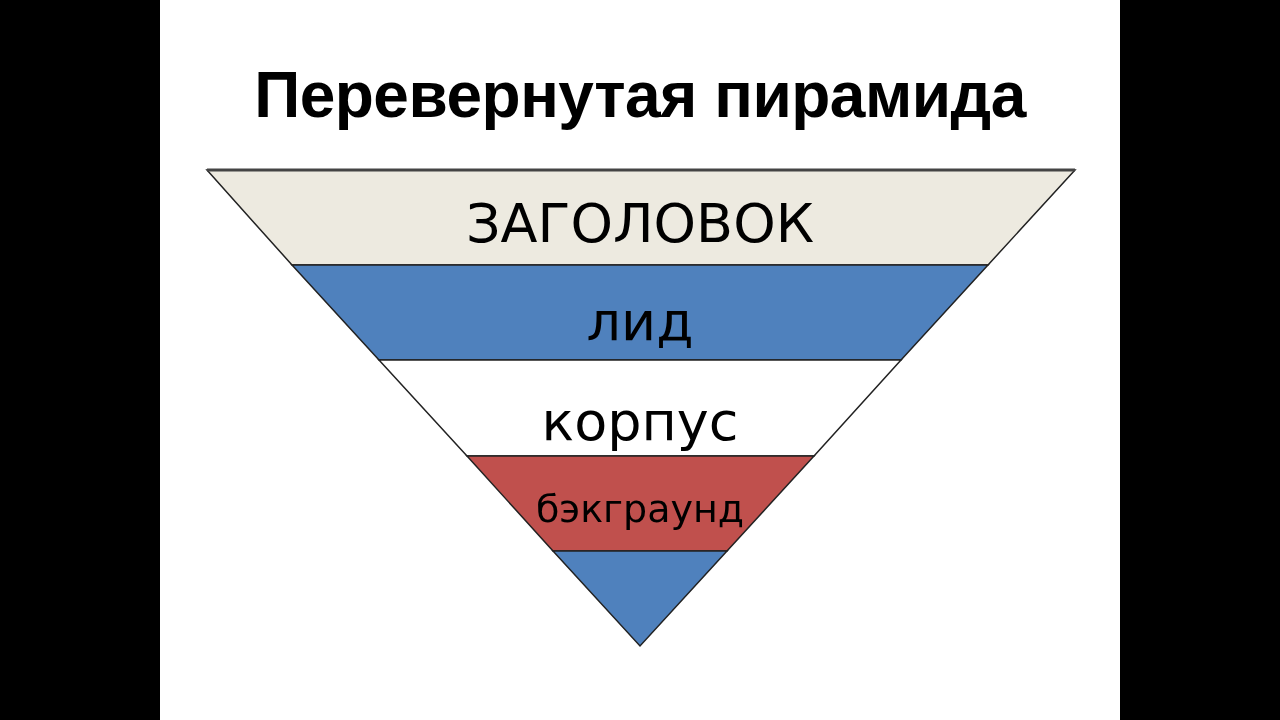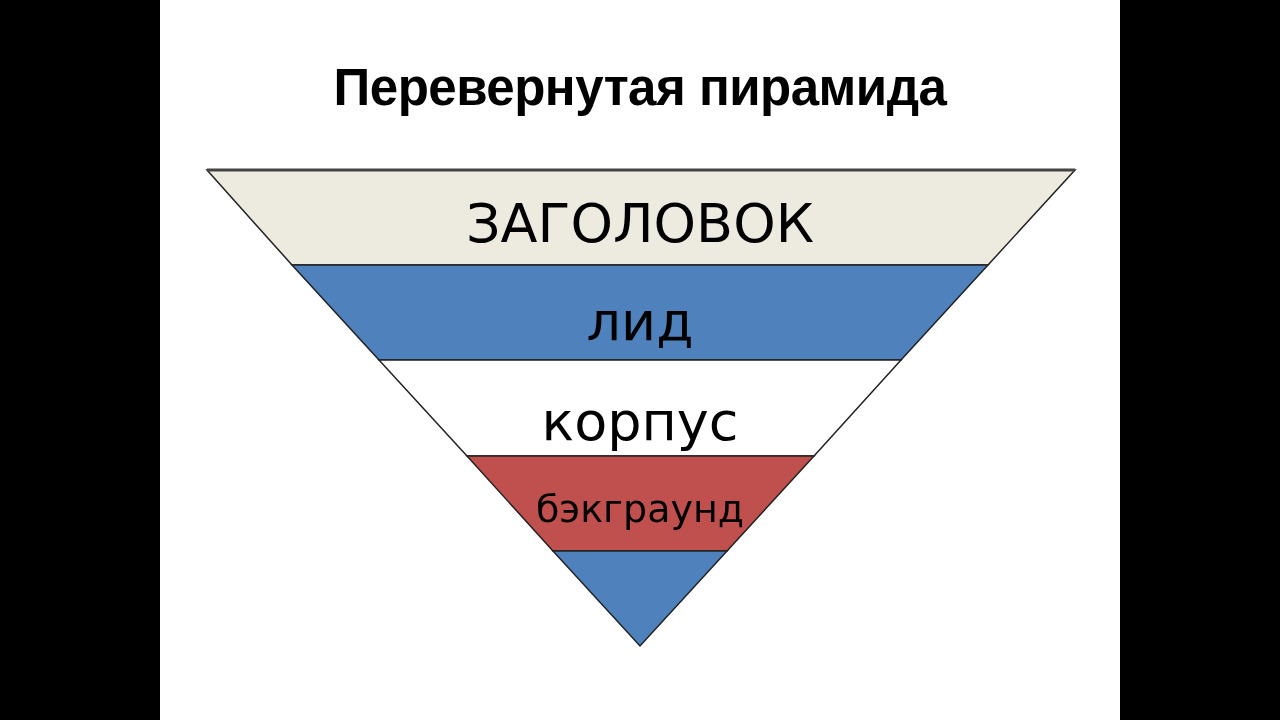--- a/index.html
+++ b/index.html
@@ -1,19 +1,19 @@
 <!DOCTYPE html>
 <html><head>
   <meta charset="utf-8">
   <style>
     html, body { margin: 0; padding: 0; }
     body { width: 1280px; height: 720px; background: #000; position: relative; overflow: hidden; }
     .slide { position: absolute; left: 160px; top: 0; width: 960px; height: 720px; background: #fff; }
     .title { position: absolute; left: 0; width: 1280px; top: 58px; text-align: center;
-      font-family: "Liberation Sans", sans-serif; font-weight: bold; font-size: 51px; color: #000; letter-spacing: -0.5px; }
+      font-family: "Liberation Sans", sans-serif; font-weight: bold; font-size: 64px; color: #000; letter-spacing: -0.5px; }
     svg.pyr { position: absolute; left: 0; top: 0; }
     .lbl { font-family: "DejaVu Sans", sans-serif; fill: #000; }
   </style>
 </head>
 <body>
 
 <div class="slide"></div>
 <div class="title">Перевернутая пирамида</div>
 
 <svg class="pyr" width="1280" height="720">

